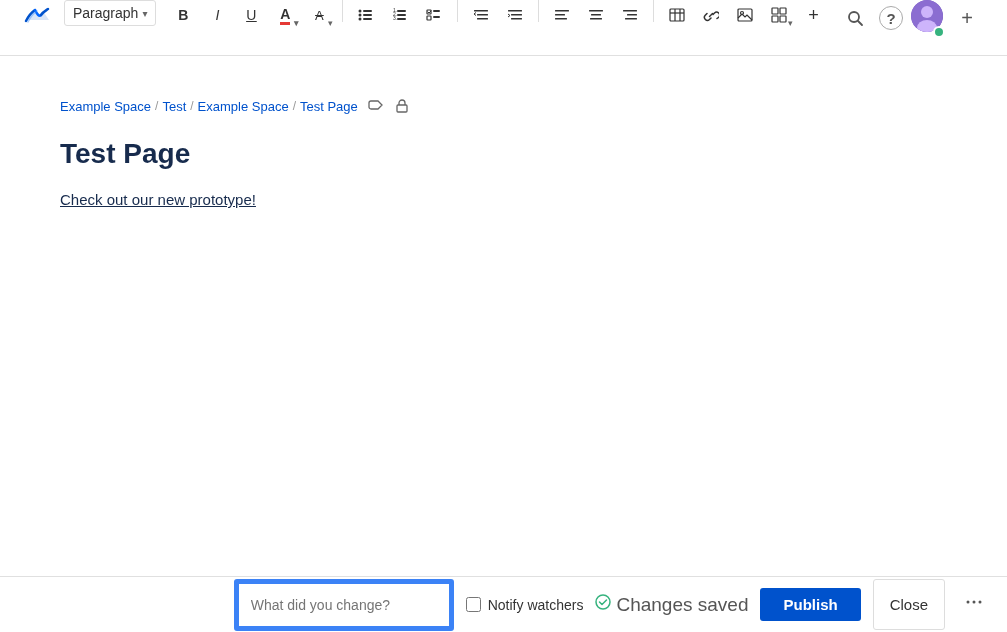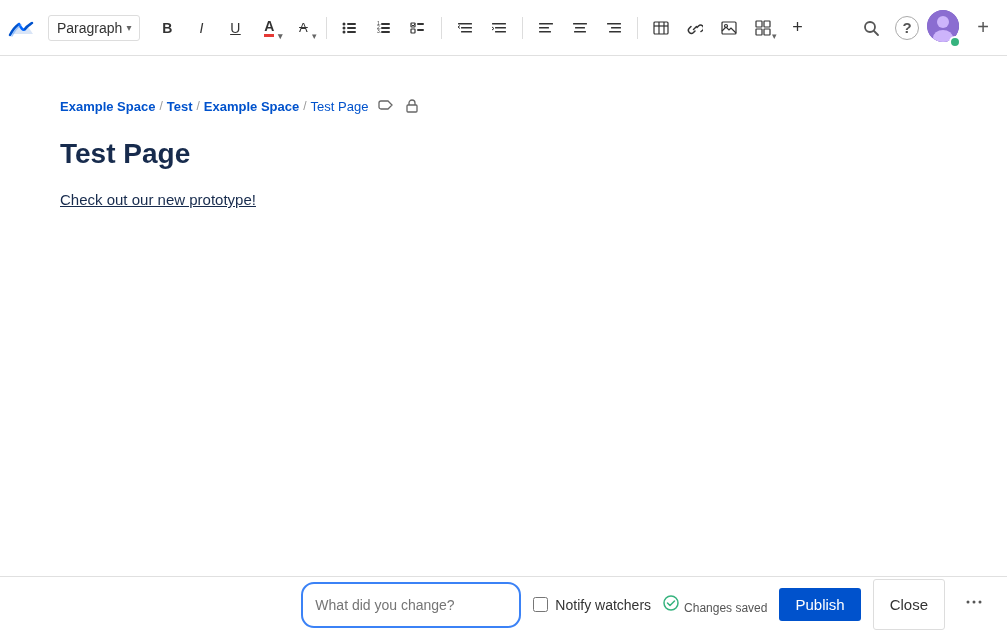--- a/index.html
+++ b/index.html
@@ -1,24 +1,24 @@
 <!DOCTYPE html>
 <html><head>
   <meta charset="utf-8">
   <style>
     * { box-sizing: border-box; margin: 0; padding: 0; }
     body { font-family: -apple-system, BlinkMacSystemFont, 'Segoe UI', sans-serif; background: #fff; height: 632px; overflow: hidden; display: flex; flex-direction: column; }
 
     
     .toolbar {
       display: flex;
-      align-items: center;
+      align-items: flex-start;
       height: 56px;
       border-bottom: 1px solid #e0e0e0;
-      padding: 0 8px;
+      padding: 0 24px;
       gap: 4px;
       flex-shrink: 0;
     }
     .toolbar-logo {
       width: 28px;
       height: 28px;
       margin-right: 8px;
       flex-shrink: 0;
     }
     .paragraph-selector {
@@ -142,21 +142,20 @@
     .breadcrumb {
       display: flex;
       align-items: center;
       gap: 4px;
       font-size: 13px;
       margin-bottom: 20px;
     }
     .breadcrumb a {
       color: #0052CC;
       text-decoration: none;
-      font-weight: bold;
     }
     .breadcrumb-sep {
       color: #999;
       font-size: 12px;
     }
     .breadcrumb-current {
       color: #0052CC;
     }
     .breadcrumb-icons {
       display: flex;
@@ -198,22 +197,22 @@
       border-top: 1px solid #e0e0e0;
       display: flex;
       align-items: center;
       justify-content: flex-end;
       padding: 0 16px;
       gap: 12px;
       flex-shrink: 0;
       background: #fff;
     }
     .change-input {
-      border: 2px solid #3b82f6;
-      border-radius: 13px;
+      border: 5px solid #3b82f6;
+      border-radius: 3px;
       padding: 13px 12px;
       font-size: 14px;
       color: #aaa;
       width: 220px;
       outline: none;
     }
     .notify-watchers {
       display: flex;
       align-items: center;
       gap: 7px;
@@ -221,38 +220,38 @@
       color: #333;
       cursor: pointer;
     }
     .notify-watchers input[type="checkbox"] {
       width: 15px;
       height: 15px;
       cursor: pointer;
     }
     .changes-saved {
       display: flex;
-      align-items: flex-end;
+      align-items: flex-start;
       gap: 5px;
-      font-size: 12px;
+      font-size: 19px;
       color: #555;
       white-space: nowrap;
     }
     .changes-saved-icon {
       color: #36B37E;
       font-size: 16px;
     }
     .publish-btn {
       background: #0052CC;
       color: white;
       border: none;
       border-radius: 3px;
-      padding: 8px 16px;
+      padding: 8px 23px;
       font-size: 15px;
-      font-weight: 400;
+      font-weight: 700;
       cursor: pointer;
     }
     .close-btn {
       background: transparent;
       color: #333;
       border: 1px solid #ddd;
       border-radius: 3px;
       padding: 16px 16px;
       font-size: 15px;
       cursor: pointer;

